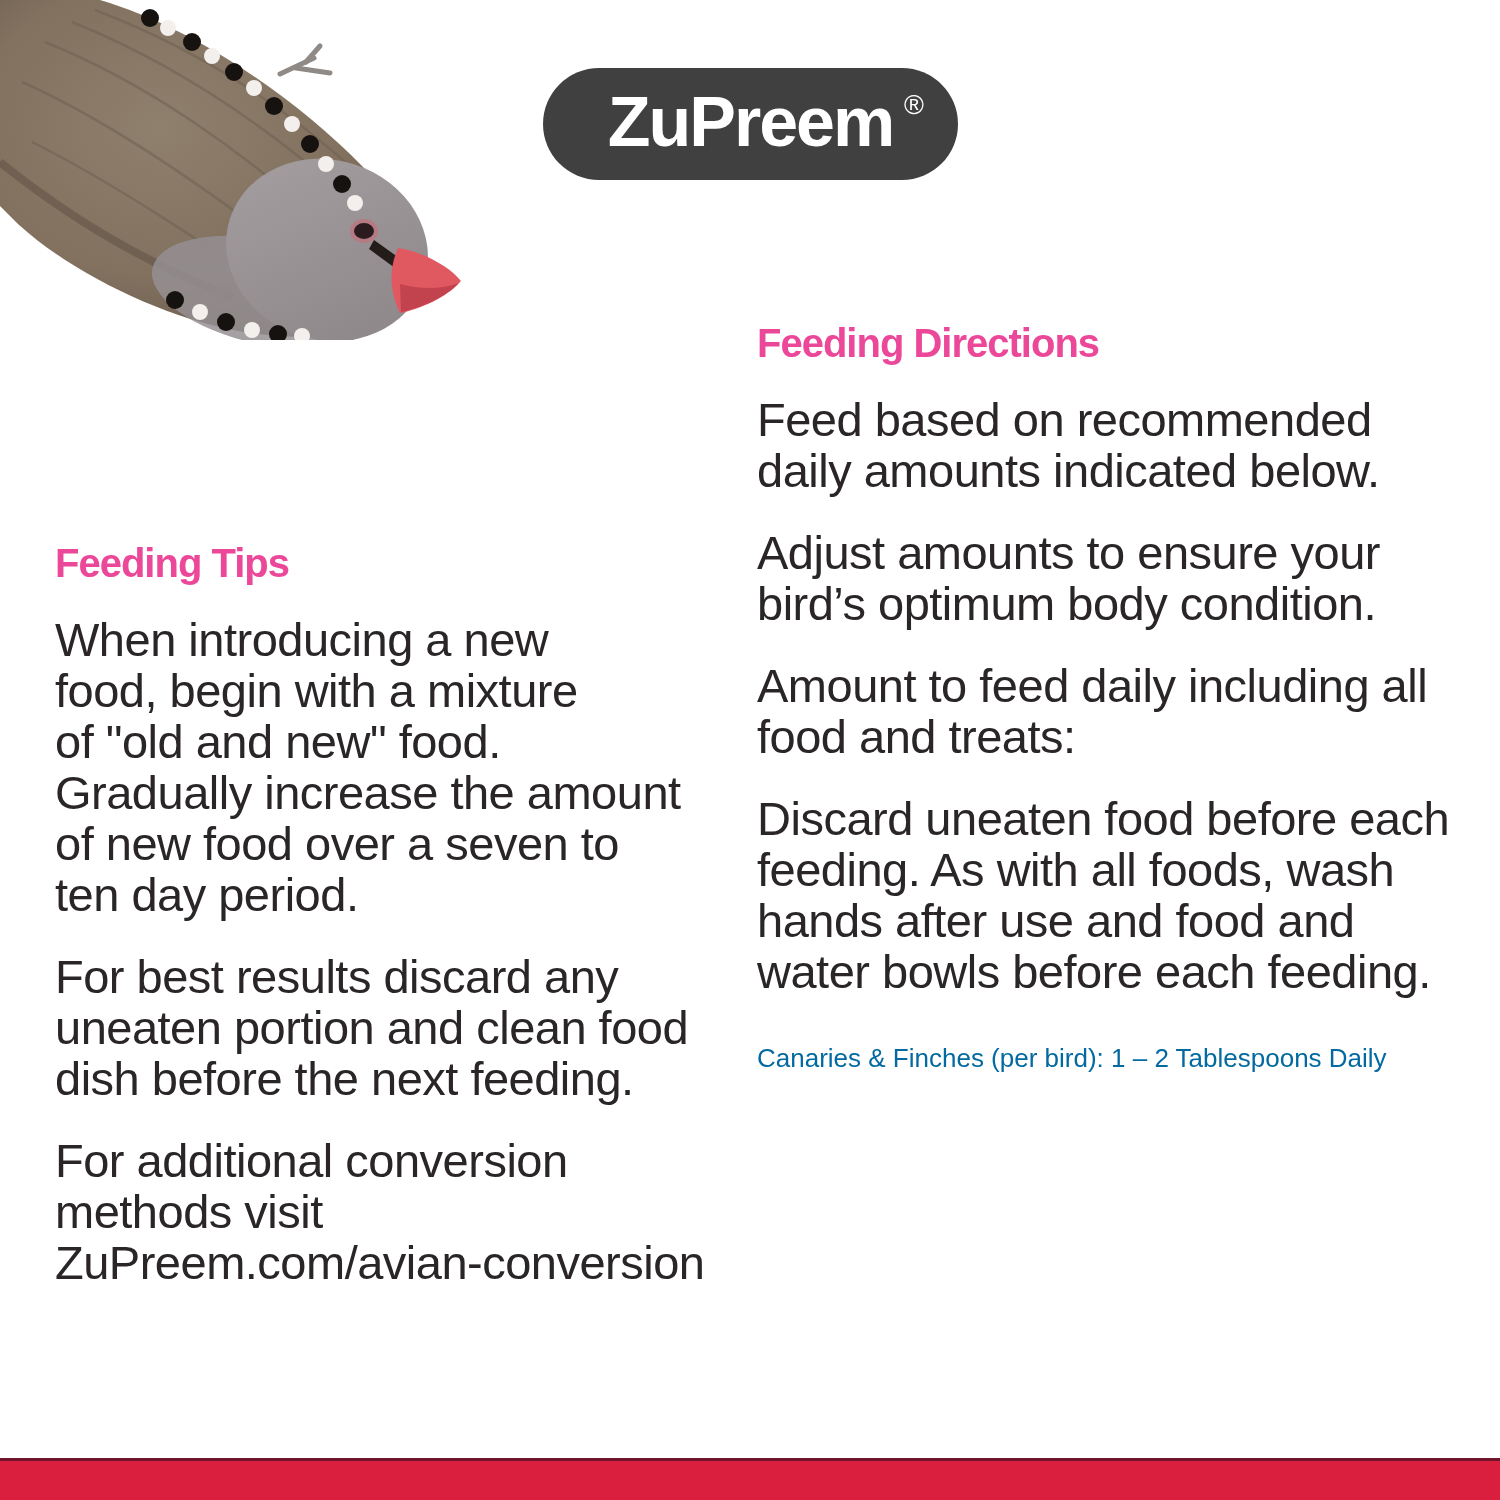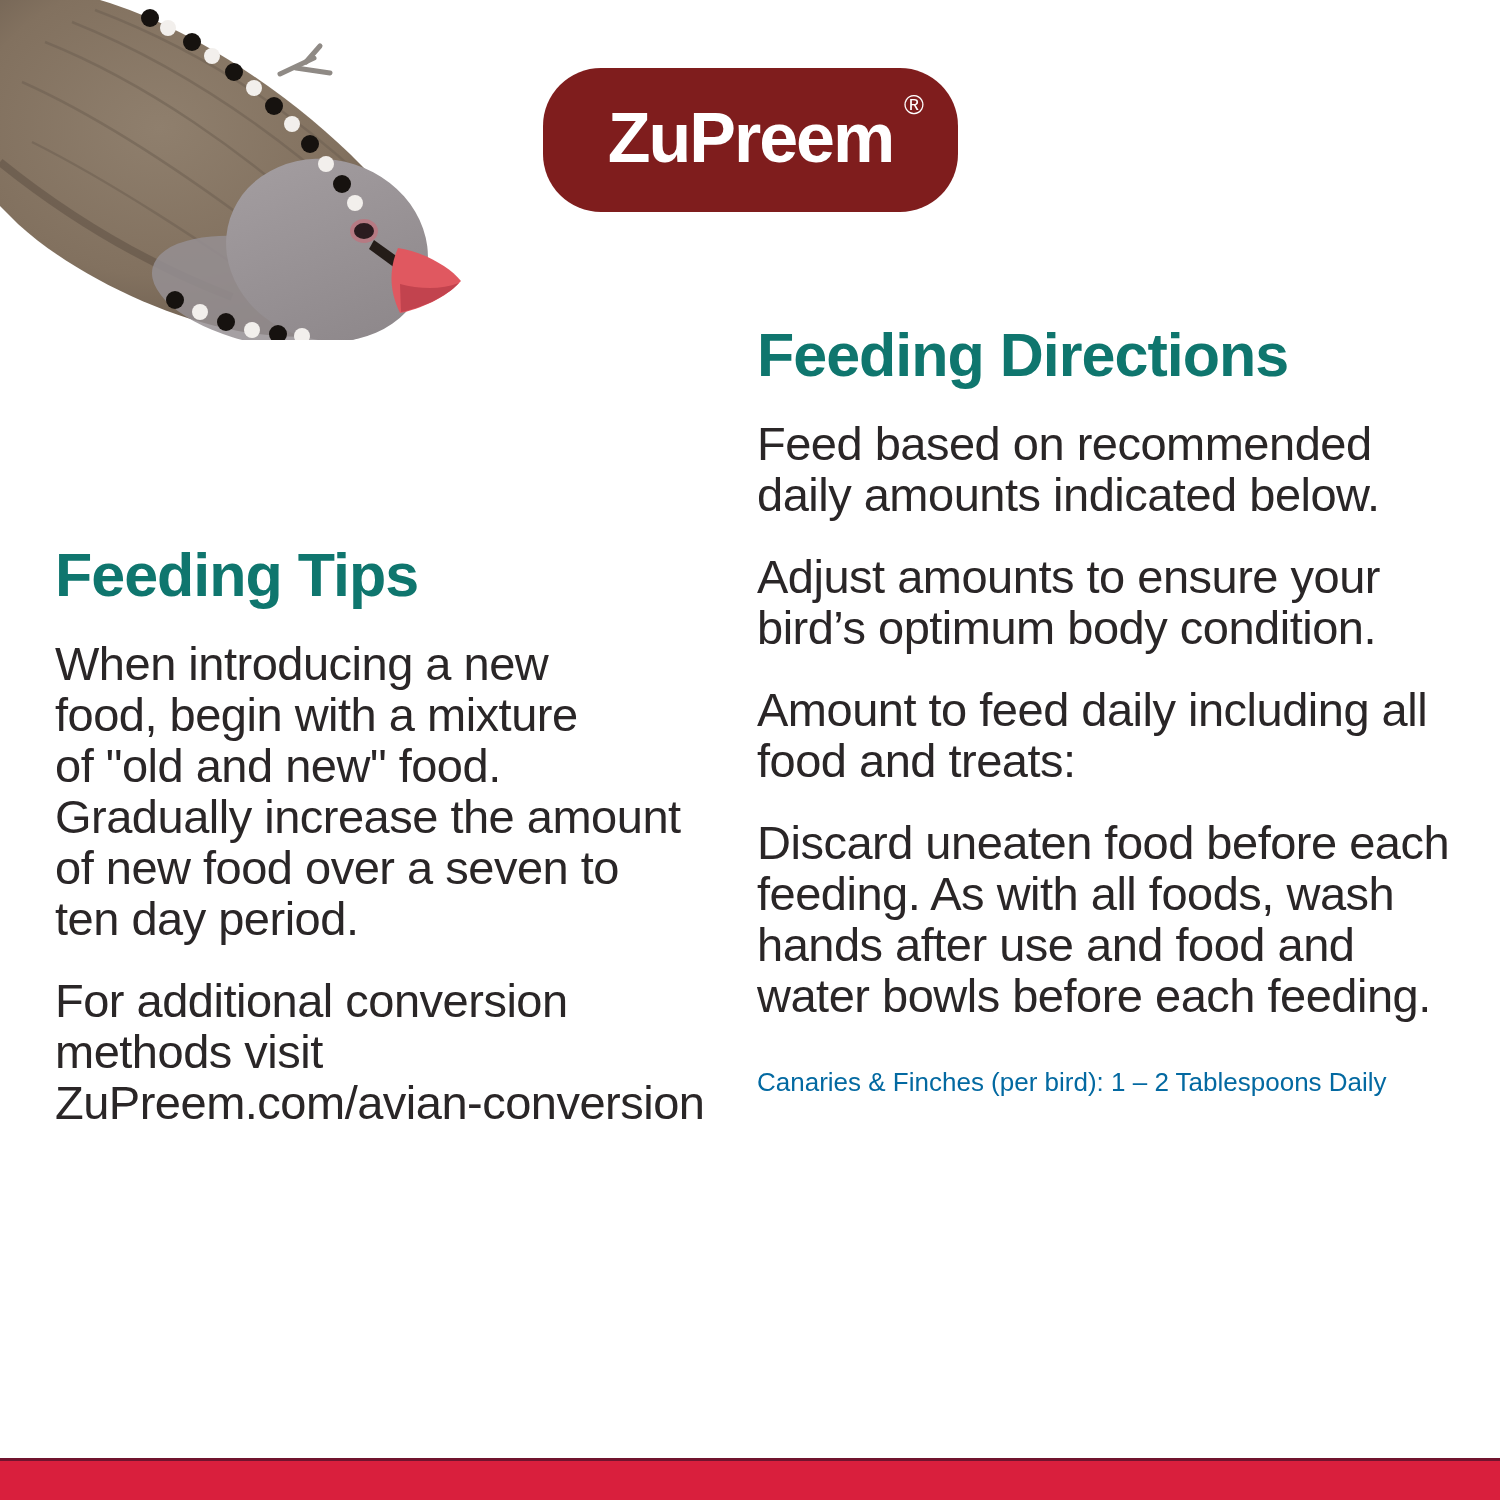--- a/index.html
+++ b/index.html
@@ -21,22 +21,22 @@
     position: absolute;
     left: 0; top: 0;
     width: 470px; height: 340px;
     display: block;
   }
 
   
   .logo-pill {
     position: absolute;
     left: 543px; top: 68px;
-    width: 415px; height: 144px;
-    background: #7f1d1d;
+    width: 415px; height: 112px;
+    background: #404040;
     border-radius: 58px;
     display: flex;
     align-items: center;
     justify-content: center;
     text-align: right;
   }
   .logo-text {
     color: #ffffff;
     font-size: 70px;
     font-weight: 700;
@@ -53,24 +53,24 @@
     line-height: 1;
   }
 
   
   .col { position: absolute; }
   .col-left  { left: 55px;  top: 540px; width: 665px; }
   .col-right { left: 757px; top: 320px; width: 700px; }
 
   .section-heading {
     margin: 0 0 28px 0;
-    font-size: 61px;
+    font-size: 40px;
     font-weight: 700;
     letter-spacing: -1px;
-    color: #0f766e;
+    color: #ec4899;
     line-height: 1.15;
   }
   .col p.body-par {
     margin: 0 0 31px 0;
     font-size: 47px;
     line-height: 51px;
     letter-spacing: -0.5px;
     white-space: pre-line;
     color: #2a2627;
   }
@@ -172,20 +172,23 @@
   </div>
 
   <section class="col col-left">
     <h2 class="section-heading">Feeding Tips</h2>
     <p class="body-par">When introducing a new
 food, begin with a mixture
 of "old and new" food.
 Gradually increase the amount
 of new food over a seven to
 ten day period.</p>
+    <p class="body-par">For best results discard any
+uneaten portion and clean food
+dish before the next feeding.</p>
     <p class="body-par">For additional conversion
 methods visit
 ZuPreem.com/avian-conversion</p>
   </section>
 
   <section class="col col-right">
     <h2 class="section-heading">Feeding Directions</h2>
     <p class="body-par">Feed based on recommended
 daily amounts indicated below.</p>
     <p class="body-par">Adjust amounts to ensure your

